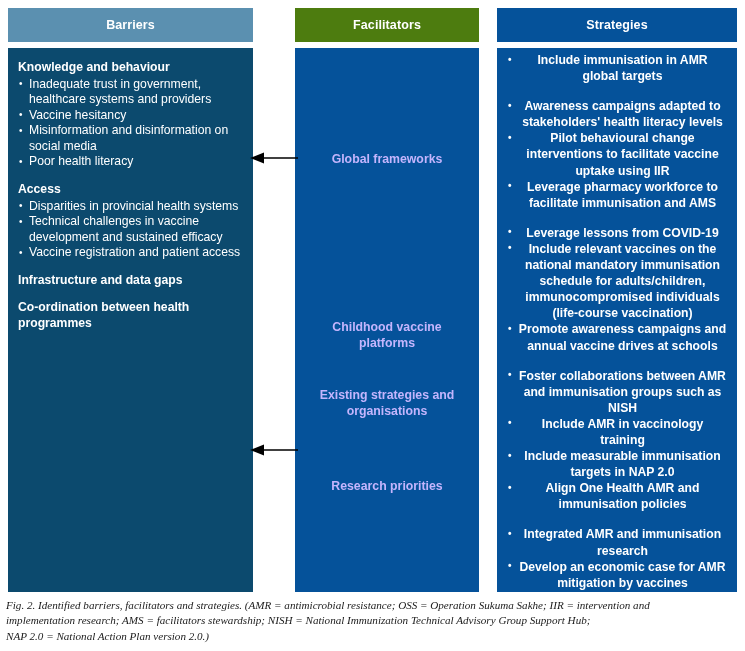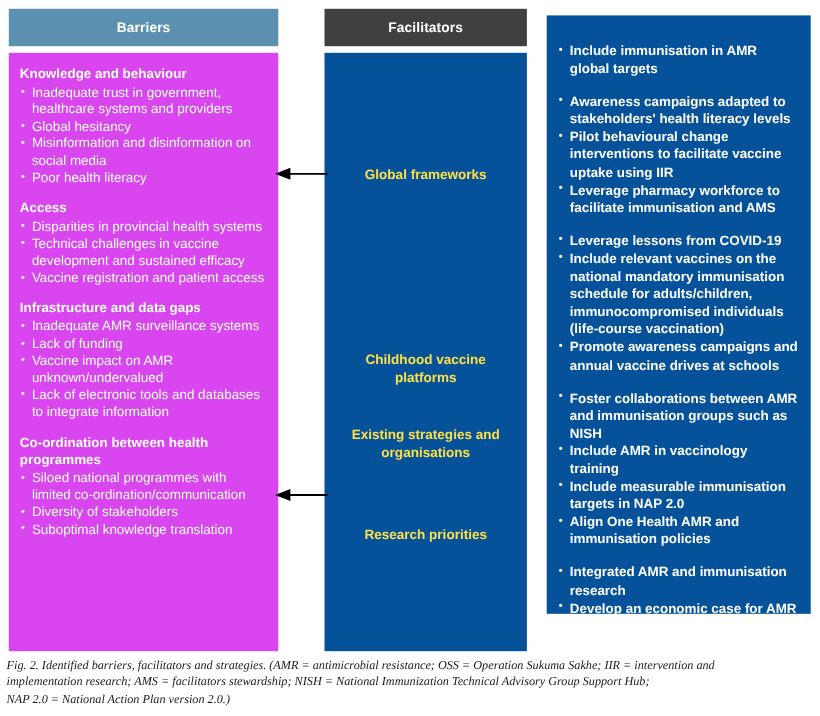--- a/index.html
+++ b/index.html
@@ -39,44 +39,45 @@
   }
   .col-body {
     color: #ffffff;
     box-sizing: border-box;
   }
 
   
   #col-barriers { left: 8px; width: 245px; }
   #col-barriers .col-header { background: #5b90b0; }
   #col-barriers .col-body {
-    background: #d946ef;
+    background: #0c4a6e;
     margin-top: 6px;
     height: 544px;
     padding: 12px 10px 0 10px;
   }
 
   
   #col-facilitators { left: 295px; width: 184px; }
-  #col-facilitators .col-header { background: #404040; }
+  #col-facilitators .col-header { background: #4d7c0f; }
   #col-facilitators .col-body {
     background: #05529a;
     margin-top: 6px;
     height: 544px;
     position: relative;
   }
 
   
   #col-strategies { left: 497px; width: 240px; }
   #col-strategies .col-header { background: #05529a; }
   #col-strategies .col-body {
     background: #05529a;
     margin-top: 6px;
     height: 544px;
-    padding: 24px 10px 0 10px;
+    padding: 4px 10px 0 10px;
+    text-align: center;
   }
 
   
   .group { margin-bottom: 12px; }
   .group-title {
     font-weight: bold;
     font-size: 12.2px;
     line-height: 15.5px;
     margin-bottom: 1px;
   }
@@ -110,21 +111,21 @@
 
   
   .fac-label {
     position: absolute;
     left: 0;
     width: 100%;
     text-align: center;
     font-weight: bold;
     font-size: 12.3px;
     line-height: 15.6px;
-    color: #fde047;
+    color: #c4b5fd;
   }
 
   
   .arrow {
     position: absolute;
     height: 12px;
   }
   .arrow svg { display: block; }
 
   
@@ -147,68 +148,58 @@
 <div id="figure">
 
   <div class="col" id="col-barriers">
     <div class="col-header">Barriers</div>
     <div class="col-body">
 
       <div class="group">
         <div class="group-title">Knowledge and behaviour</div>
         <ul class="bullets">
           <li>Inadequate trust in government, healthcare systems and providers</li>
-          <li>Global hesitancy</li>
+          <li>Vaccine hesitancy</li>
           <li>Misinformation and disinformation on social media</li>
           <li>Poor health literacy</li>
         </ul>
       </div>
 
       <div class="group">
         <div class="group-title">Access</div>
         <ul class="bullets">
           <li>Disparities in provincial health systems</li>
           <li>Technical challenges in vaccine development and sustained efficacy</li>
           <li>Vaccine registration and patient access</li>
         </ul>
       </div>
 
       <div class="group">
         <div class="group-title">Infrastructure and data gaps</div>
-        <ul class="bullets">
-          <li>Inadequate AMR surveillance systems</li>
-          <li>Lack of funding</li>
-          <li>Vaccine impact on AMR unknown/undervalued</li>
-          <li>Lack of electronic tools and databases to integrate information</li>
-        </ul>
       </div>
 
       <div class="group">
         <div class="group-title">Co-ordination between health programmes</div>
-        <ul class="bullets">
-          <li>Siloed national programmes with limited co-ordination/communication</li>
-          <li>Diversity of stakeholders</li>
-          <li>Suboptimal knowledge translation</li>
-        </ul>
       </div>
 
     </div>
   </div>
 
   <div class="col" id="col-facilitators">
     <div class="col-header">Facilitators</div>
     <div class="col-body">
       <div class="fac-label" style="top:104px;">Global frameworks</div>
       <div class="fac-label" style="top:272px; padding:0 18px; box-sizing:border-box;">Childhood vaccine platforms</div>
       <div class="fac-label" style="top:340px; padding:0 14px; box-sizing:border-box;">Existing strategies and organisations</div>
       <div class="fac-label" style="top:431px;">Research priorities</div>
     </div>
   </div>
 
   <div class="col" id="col-strategies">
+    <div class="col-header">Strategies</div>
     <div class="col-body">
 
       <div class="group">
         <ul class="bullets">
           <li>Include immunisation in AMR global targets</li>
         </ul>
       </div>
 
       <div class="group">
         <ul class="bullets">

